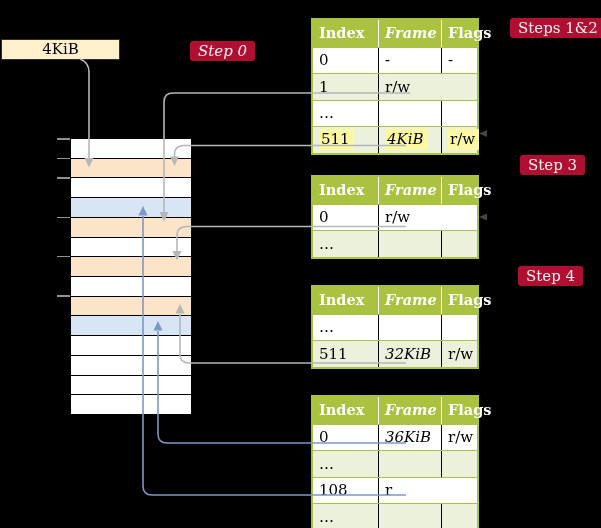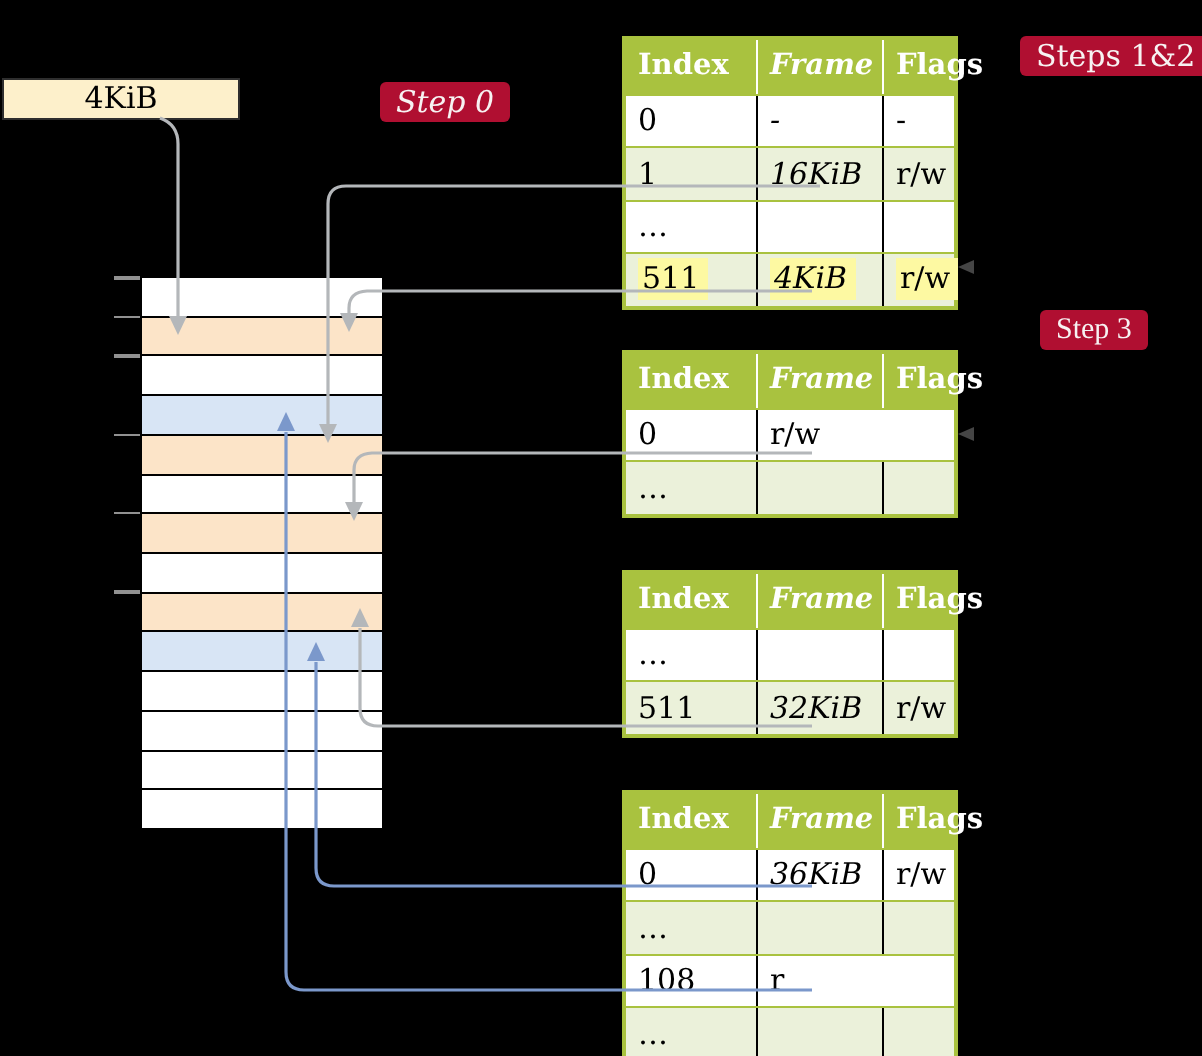--- a/index.html
+++ b/index.html
@@ -11,21 +11,21 @@
   #canvas{position:relative;width:601px;height:528px;background:#000;overflow:hidden;
           font-family:"DejaVu Serif","Liberation Serif",serif;}
   
   #frame-box{position:absolute;left:1px;top:39px;width:117px;height:19px;background:var(--cream);
              border:1px solid #2e2e2e;color:#000;font-size:15px;text-align:center;line-height:19px;}
   
   .badge{position:absolute;height:20px;line-height:20px;padding:0 8px;border-radius:3px;
          background:var(--badge-red);color:#f7f2f2;font-size:15px;white-space:nowrap;}
   #badge-step0{left:190px;top:41px;font-style:italic;}
   #badge-steps12{left:510px;top:18px;}
-  #badge-step3{left:520px;top:155px;font-family:Liberation Serif, serif;}
+  #badge-step3{left:520px;top:155px;}
   #badge-step4{left:518px;top:266px;}
   
   #stack{position:absolute;left:70px;top:138px;width:120px;height:275px;border:1px solid #000;
          display:flex;flex-direction:column;box-sizing:content-box;}
   .mrow{flex:1;border-bottom:1px solid #000;}
   .mrow:last-child{border-bottom:none;}
   .mrow.white{background:#ffffff;} .mrow.peach{background:var(--peach);} .mrow.blue{background:var(--blue-row);}
   .tick{position:absolute;left:57px;width:13px;height:1.5px;background:var(--tick-gray);}
   
   .ptable{position:absolute;left:311px;width:164px;border:2px solid var(--header-green);background:#fff;}
@@ -47,20 +47,21 @@
 </head>
 <body>
 
 <div id="canvas">
 
   <div id="frame-box">4KiB</div>
 
   <div class="badge" id="badge-step0">Step 0</div>
   <div class="badge" id="badge-steps12">Steps 1&amp;2</div>
   <div class="badge" id="badge-step3">Step 3</div>
+  <div class="badge" id="badge-step4">Step 4</div>
 
   <div id="stack">
       <div class="mrow white"></div>
       <div class="mrow peach"></div>
       <div class="mrow white"></div>
       <div class="mrow blue"></div>
       <div class="mrow peach"></div>
       <div class="mrow white"></div>
       <div class="mrow peach"></div>
       <div class="mrow white"></div>
@@ -86,21 +87,20 @@
         <div class="hcell c1">Frame</div>
         <div class="hcell c2">Flags</div>
       </div>
       <div class="trow white">
         <div class="tcell c0">0</div>
         <div class="tcell c1">-</div>
         <div class="tcell c2">-</div>
       </div>
       <div class="trow green">
         <div class="tcell c0">1</div>
-        <div class="tcell c1">16KiB</div>
         <div class="tcell c2">r/w</div>
       </div>
       <div class="trow white">
         <div class="tcell c0">…</div>
         <div class="tcell c1"></div>
         <div class="tcell c2"></div>
       </div>
       <div class="trow green">
         <div class="tcell c0">
           <span class="hl">511</span>

